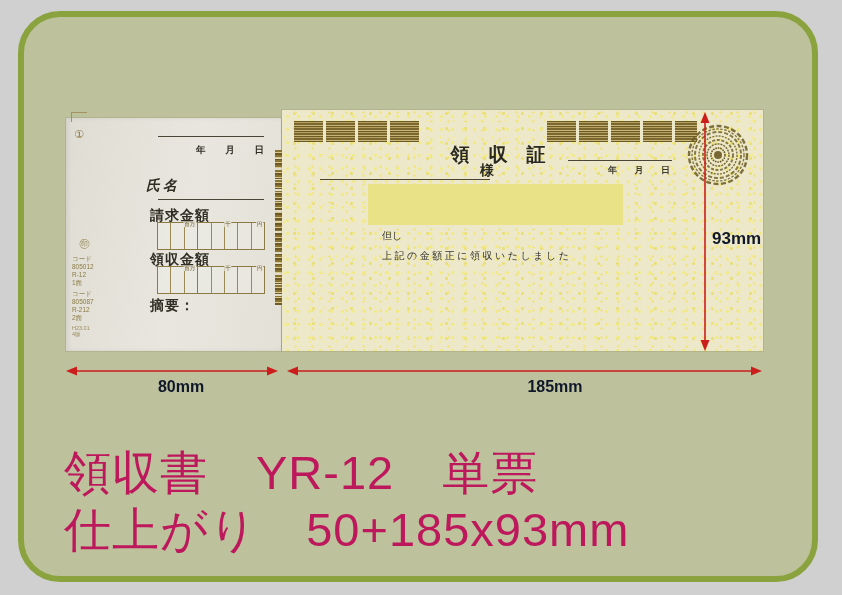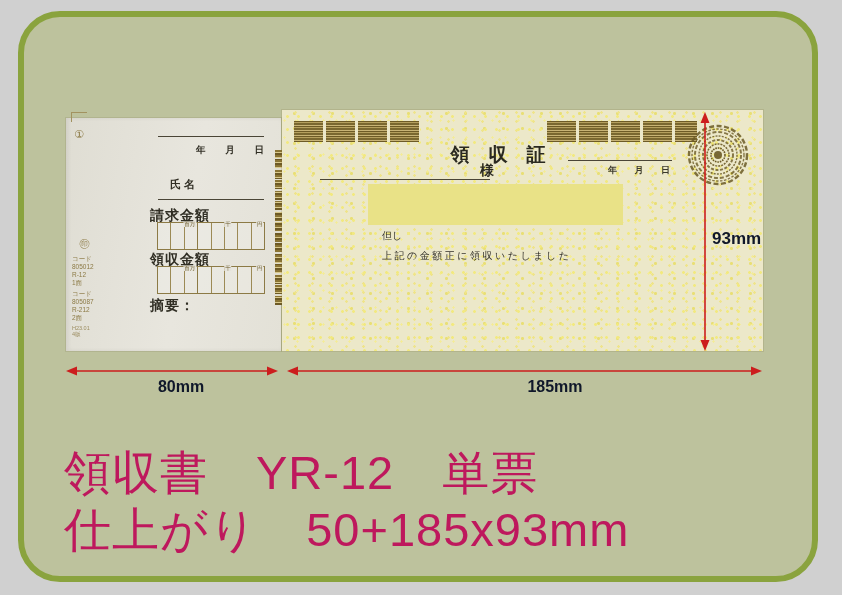--- a/index.html
+++ b/index.html
@@ -15,22 +15,22 @@
     background:linear-gradient(100deg,#dfddd3,#e8e6de 55%,#e3e1d7);
     box-shadow:inset 2px 0 4px rgba(0,0,0,.07),0 0 0 1px rgba(90,80,50,.12);}
   .corner-mark{position:absolute;left:5px;top:-6px;width:15px;height:9px;
     border-left:1.5px solid #a2925f;border-top:1.5px solid #a2925f;}
   .circle-mark{position:absolute;left:8px;top:10px;font-size:11px;color:#8c7a45;}
   .hline{position:absolute;border-top:1px solid #4a4536;}
   .stub-line1{left:92px;top:18px;width:106px;}
   .stub-line2{left:92px;top:81px;width:106px;}
   .stub-date{position:absolute;left:130px;top:26px;width:68px;display:flex;
     justify-content:space-between;font-size:9.5px;font-weight:600;color:#302e24;}
-  .name-label{position:absolute;left:104px;top:59px;font-size:11px;letter-spacing:3px;
-    font-weight:600;color:#302e24;}
+  .name-label{position:absolute;left:80px;top:59px;font-size:14px;letter-spacing:3px;
+    font-weight:600;color:#302e24;font-style:italic;}
   .amt-label{position:absolute;left:84px;font-size:14px;font-weight:700;
     letter-spacing:1px;color:#302e24;}
   .billing-label{top:89px;} .received-label{top:133px;text-align:right;} .remarks-label{top:179px;}
   .amt-table{position:absolute;left:91px;width:106px;height:26px;
     border:1.5px solid #8c7a45;display:flex;background:rgba(255,255,255,.15);}
   .table1{top:104px;} .table2{top:148px;}
   .amt-table i{flex:1;border-right:1px solid #9c8a55;}
   .amt-table i:nth-of-type(3){border-right:1.6px solid #8c7a45;}
   .amt-table i:last-of-type{border-right:none;}
   .unit{position:absolute;top:0;transform:translate(-50%,-1px);font-size:5.5px;

